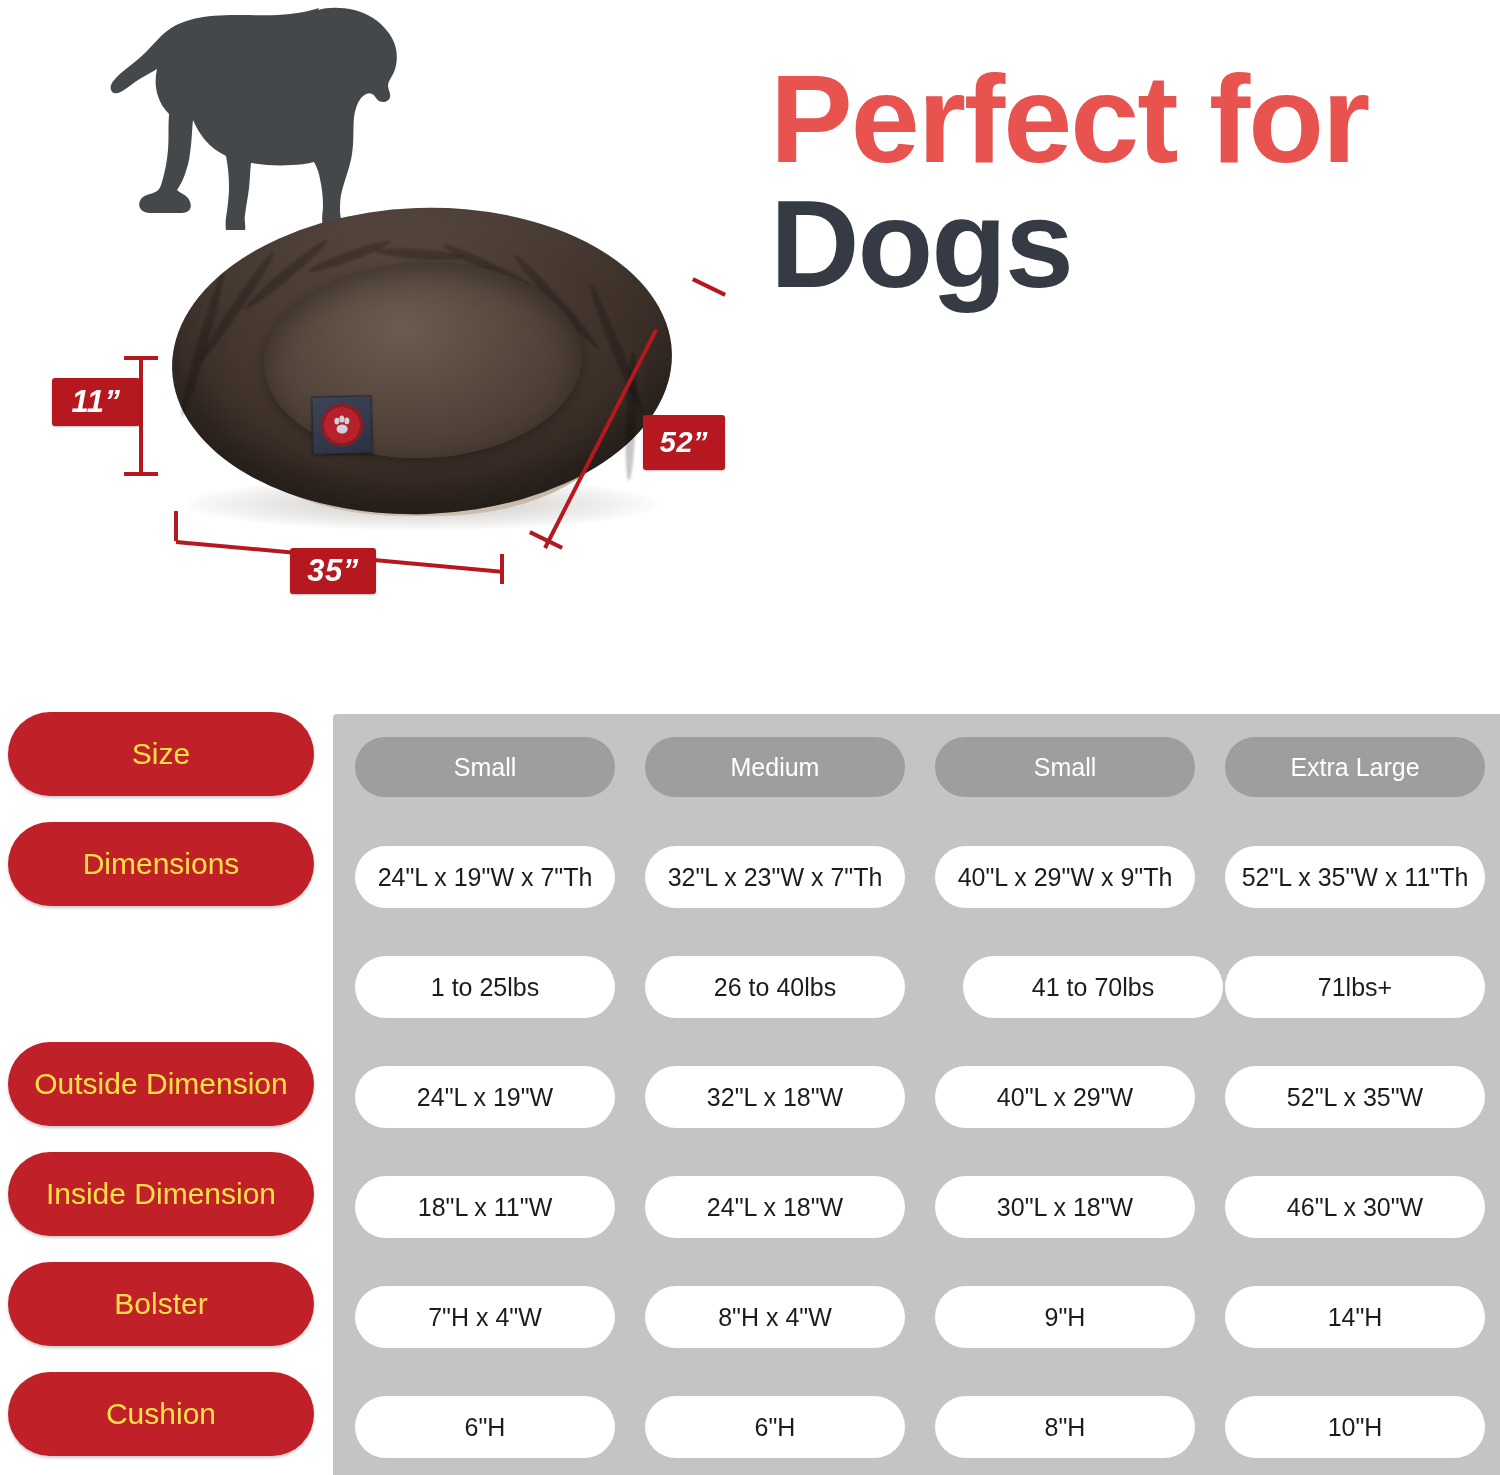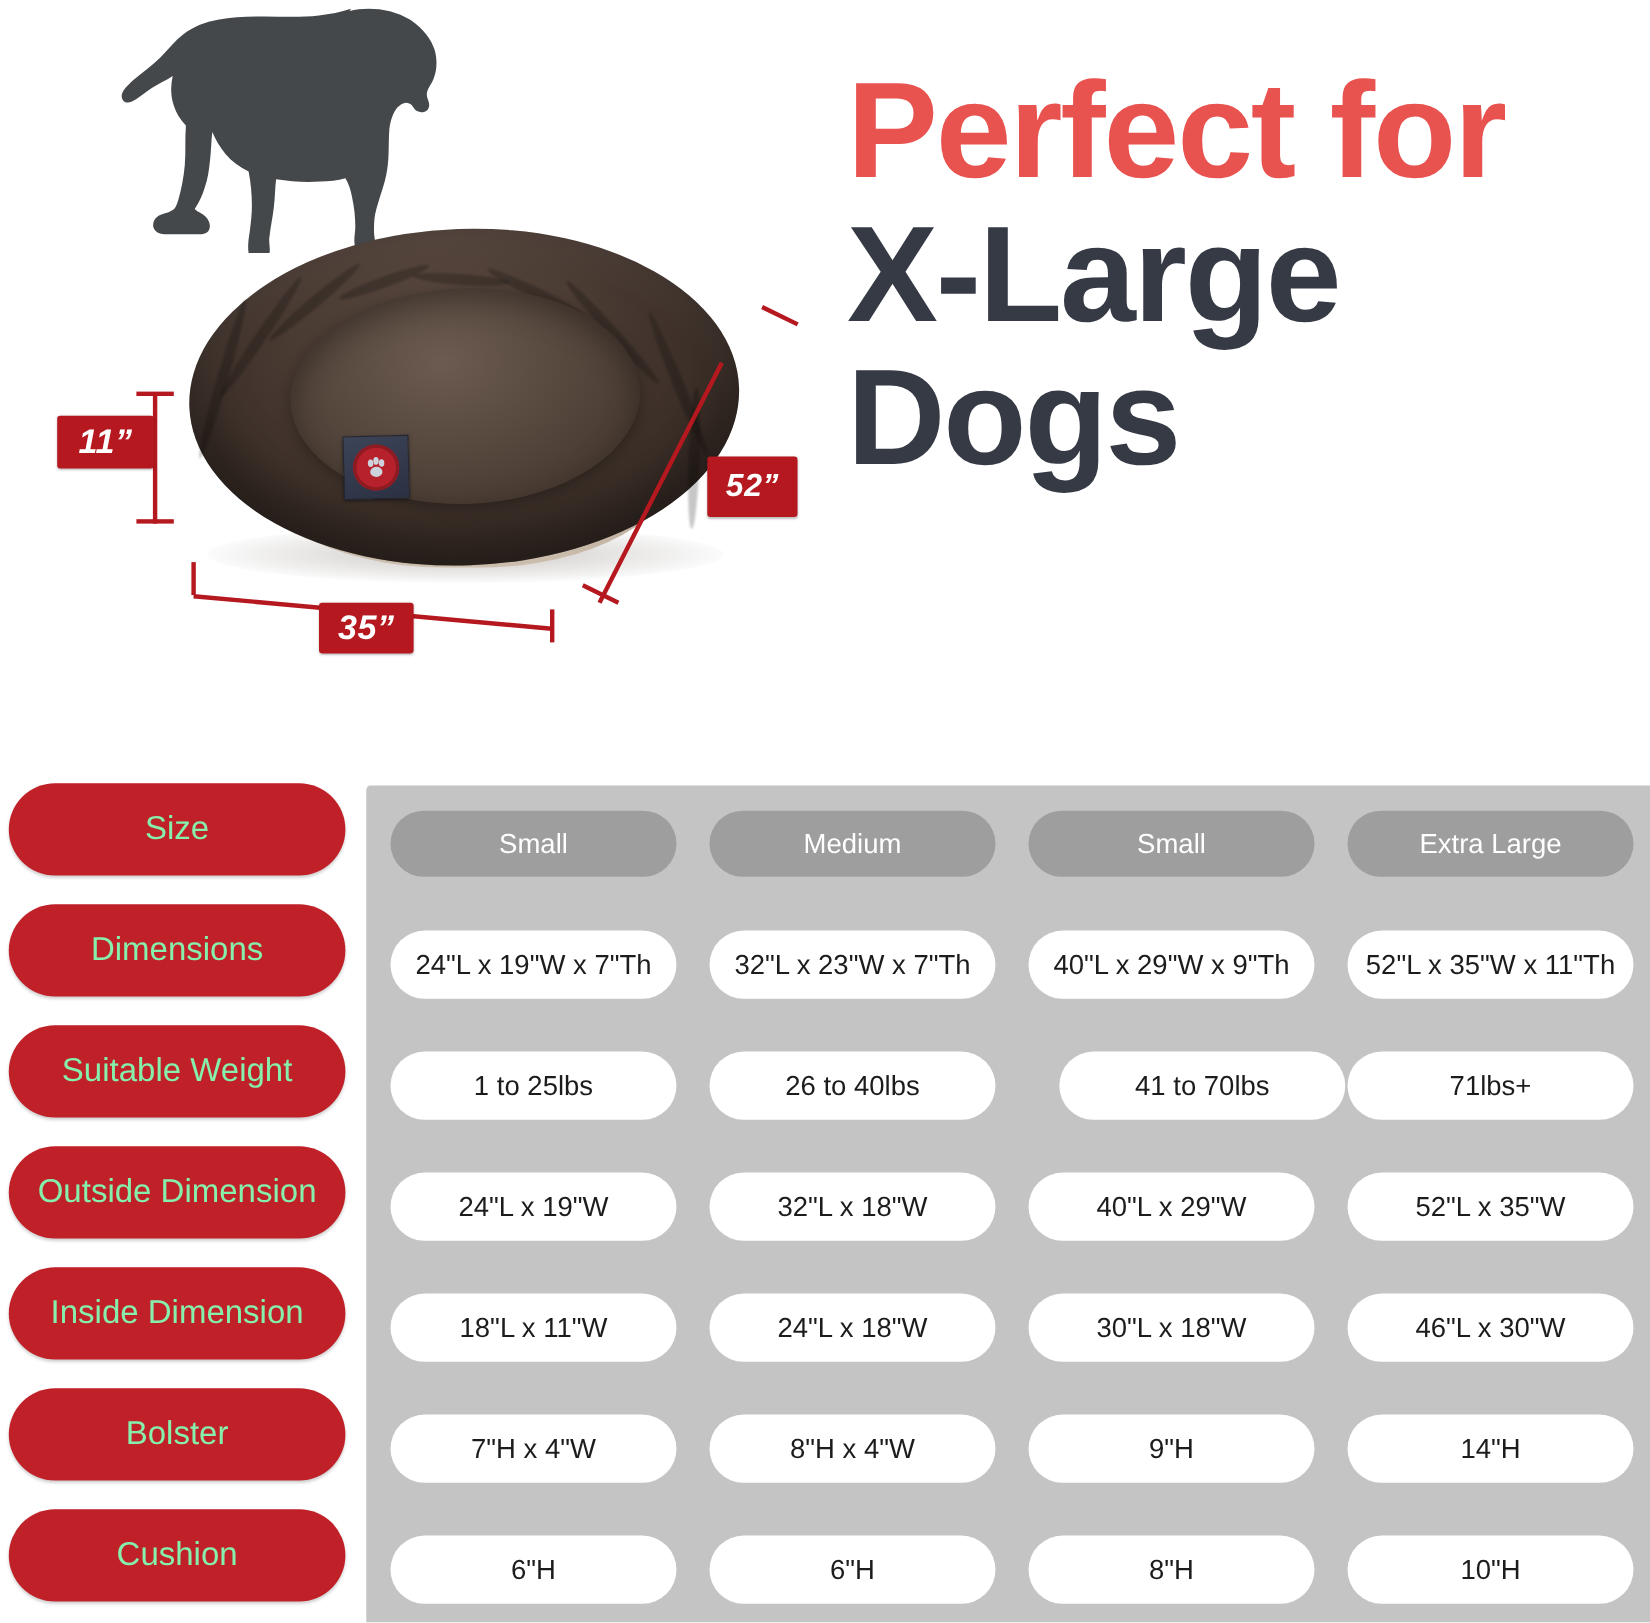--- a/index.html
+++ b/index.html
@@ -96,21 +96,21 @@
   .panel{
     position:absolute;left:333px;top:14px;width:1167px;height:761px;
     background:#c4c4c4;border-radius:4px 0 0 0;
   }
   .labelcol{position:absolute;left:0;top:0;width:322px;height:775px;}
   .rowgrid{position:absolute;left:333px;top:14px;width:1112px;height:761px;}
 
   .pill-label{
     position:absolute;left:8px;width:306px;height:84px;
     background:#c02027;border-radius:42px;
-    color:#86efac;font-size:30px;
+    color:#fde047;font-size:30px;
     display:flex;align-items:center;justify-content:center;
     box-shadow:0 2px 3px rgba(0,0,0,.20);
     text-align:center;
   }
   .pill-head{
     position:absolute;width:260px;height:60px;
     background:#9e9e9e;border-radius:32px;
     color:#fff;font-size:25px;
     display:flex;align-items:center;justify-content:center;
   }
@@ -171,32 +171,30 @@
   <div class="dimline" style="left:500px;top:554px;width:4px;height:30px;"></div>
   <div class="badge" id="badge-35">35”</div>
 
   <div class="dimline" style="left:545px;top:546px;width:245px;height:4px;transform:rotate(-63deg);transform-origin:left center;"></div>
   <div class="dimline" style="left:691px;top:285px;width:36px;height:4px;transform:rotate(26deg);"></div>
   <div class="dimline" style="left:528px;top:538px;width:36px;height:4px;transform:rotate(26deg);"></div>
   <div class="badge" id="badge-52">52”</div>
 
   <div class="headline">
     <div class="hl-1">Perfect for</div>
-    <div class="hl-2">X-Large</div>
     <div class="hl-3">Dogs</div>
   </div>
 </div>
 
 <div id="spec">
   <div class="panel"></div>
 
   <div class="labelcol">
     <div class="pill-label" style="top:12px;">Size</div>
     <div class="pill-label" style="top:122px;">Dimensions</div>
-    <div class="pill-label" style="top:232px;">Suitable Weight</div>
     <div class="pill-label" style="top:342px;">Outside Dimension</div>
     <div class="pill-label" style="top:452px;">Inside Dimension</div>
     <div class="pill-label" style="top:562px;">Bolster</div>
     <div class="pill-label" style="top:672px;">Cushion</div>
   </div>
 
   <div class="rowgrid">
 
     <div class="pill-head" style="left:22px;top:23px;">Small</div>
     <div class="pill-head" style="left:312px;top:23px;">Medium</div>

